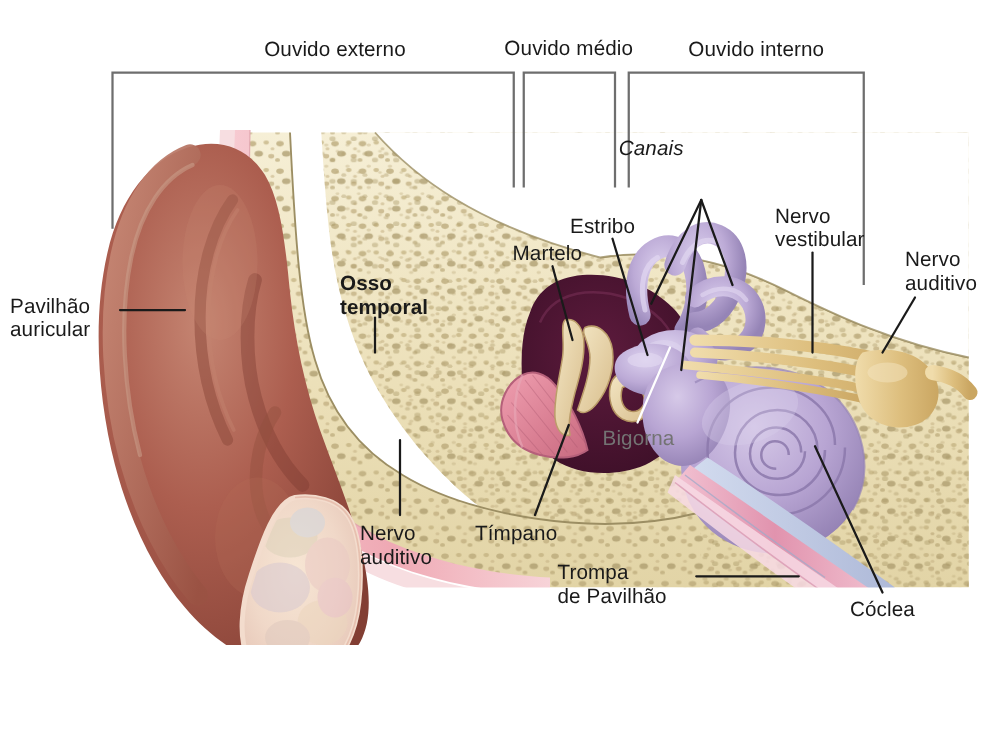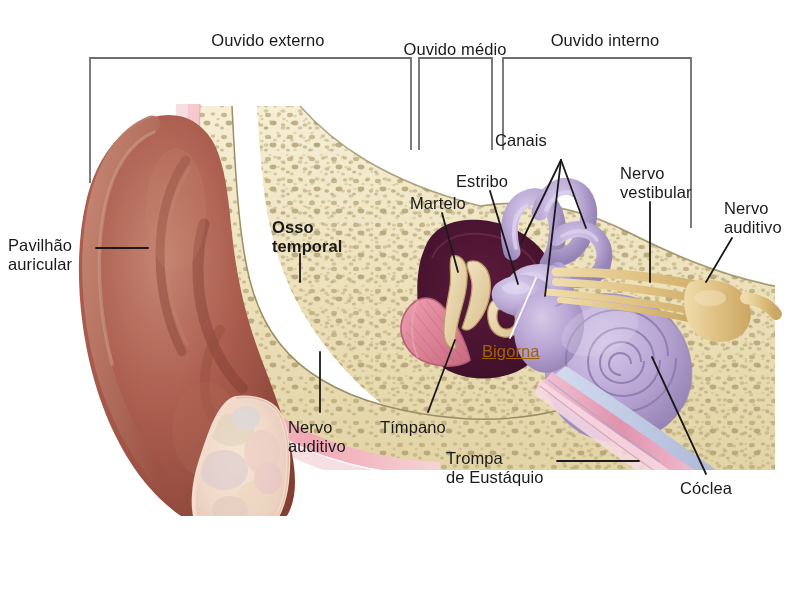--- a/index.html
+++ b/index.html
@@ -20,22 +20,21 @@
     color: #1a1a1a;
     font-size: 16.5px;
     line-height: 19px;
     white-space: pre;
     letter-spacing: 0.1px;
   }
   .label.section {
     font-size: 16.5px;
   }
   .label.onimage {
-    color: #a16207;
-    text-decoration: underline;
+    color: #737373;
   }
   svg.overlay {
     position: absolute;
     left: 0; top: 0;
     width: 800px;
     height: 592px;
     pointer-events: none;
   }
   .artwork {
     position: absolute;
@@ -447,33 +446,33 @@
         <line x1="510" y1="338" x2="536" y2="278" stroke="#ffffff"></line>
         <line x1="320" y1="412" x2="320" y2="352"></line>
         <line x1="428" y1="412" x2="455" y2="340"></line>
         <line x1="557" y1="461" x2="639" y2="461"></line>
         <line x1="706" y1="474" x2="652" y2="357"></line>
       </g>
   </svg>
 
   <div id="section-labels">
       <div class="label section" style="left: 268px; top: 31px; transform: translateX(-50%);">Ouvido externo</div>
-      <div class="label section" style="left: 455px; top: 40px; transform: translateX(-50%);">Ouvido médio</div>
+      <div class="label section" style="left: 455px; top: 30px; transform: translateX(-50%);">Ouvido médio</div>
       <div class="label section" style="left: 605px; top: 31px; transform: translateX(-50%);">Ouvido interno</div>
     </div>
   <div id="callout-labels">
       <div class="label" style="left: 8px; top: 236px;"><div>Pavilhão</div><div>auricular</div></div>
       <div class="label" style="left: 272px; top: 218px; font-weight: bold;"><div>Osso</div><div>temporal</div></div>
       <div class="label" style="left: 410px; top: 194px;"><div>Martelo</div></div>
       <div class="label" style="left: 456px; top: 172px;"><div>Estribo</div></div>
-      <div class="label" style="left: 495px; top: 131px;"><div>Canais</div></div>
+      <div class="label" style="left: 495px; top: 110px; font-style: italic;"><div>Canais</div></div>
       <div class="label" style="left: 620px; top: 164px;"><div>Nervo</div><div>vestibular</div></div>
       <div class="label" style="left: 724px; top: 199px;"><div>Nervo</div><div>auditivo</div></div>
       <div class="label onimage" style="left: 482px; top: 342px;"><div>Bigorna</div></div>
       <div class="label" style="left: 288px; top: 418px;"><div>Nervo</div><div>auditivo</div></div>
       <div class="label" style="left: 380px; top: 418px;"><div>Tímpano</div></div>
-      <div class="label" style="left: 446px; top: 449px;"><div>Trompa</div><div>de Eustáquio</div></div>
+      <div class="label" style="left: 446px; top: 449px;"><div>Trompa</div><div>de Pavilhão</div></div>
       <div class="label" style="left: 680px; top: 479px;"><div>Cóclea</div></div>
     </div>
 
   <div class="corner-mark" id="corner-mark" style="left: 760px; top: 578px; width: 38px; height: 10px; background: rgb(132, 132, 132);"></div>
 
 </div>
 
 </body></html>

